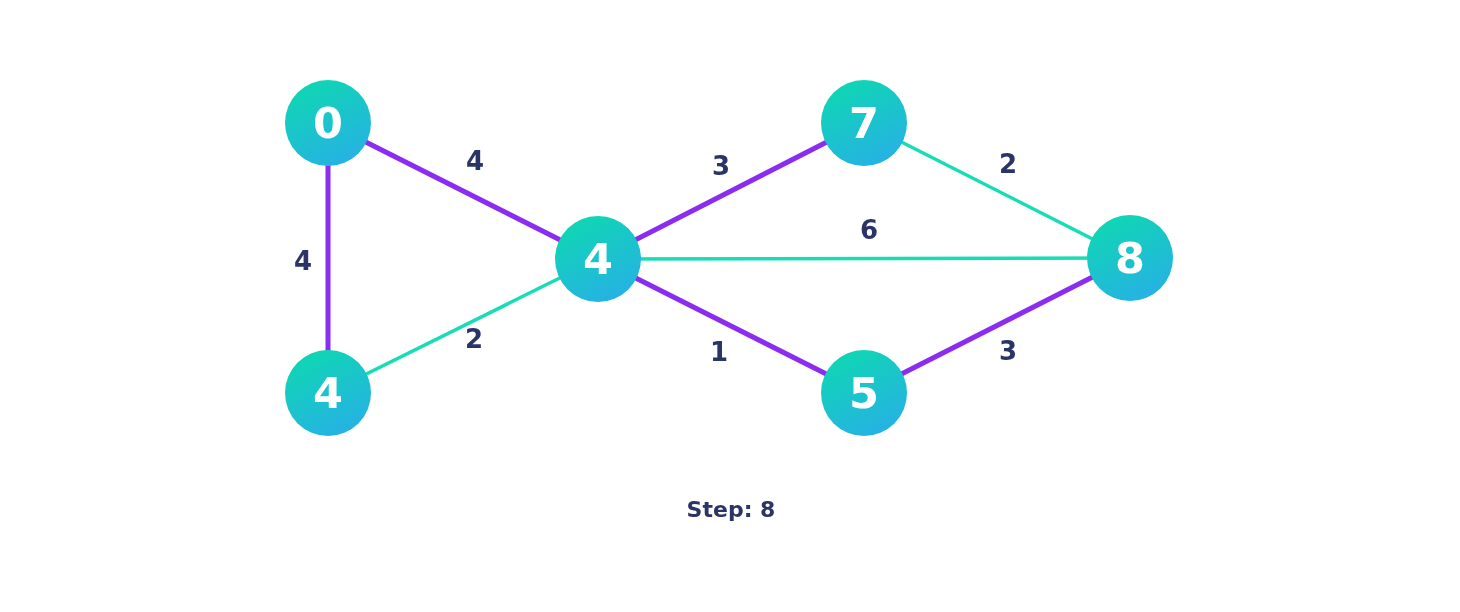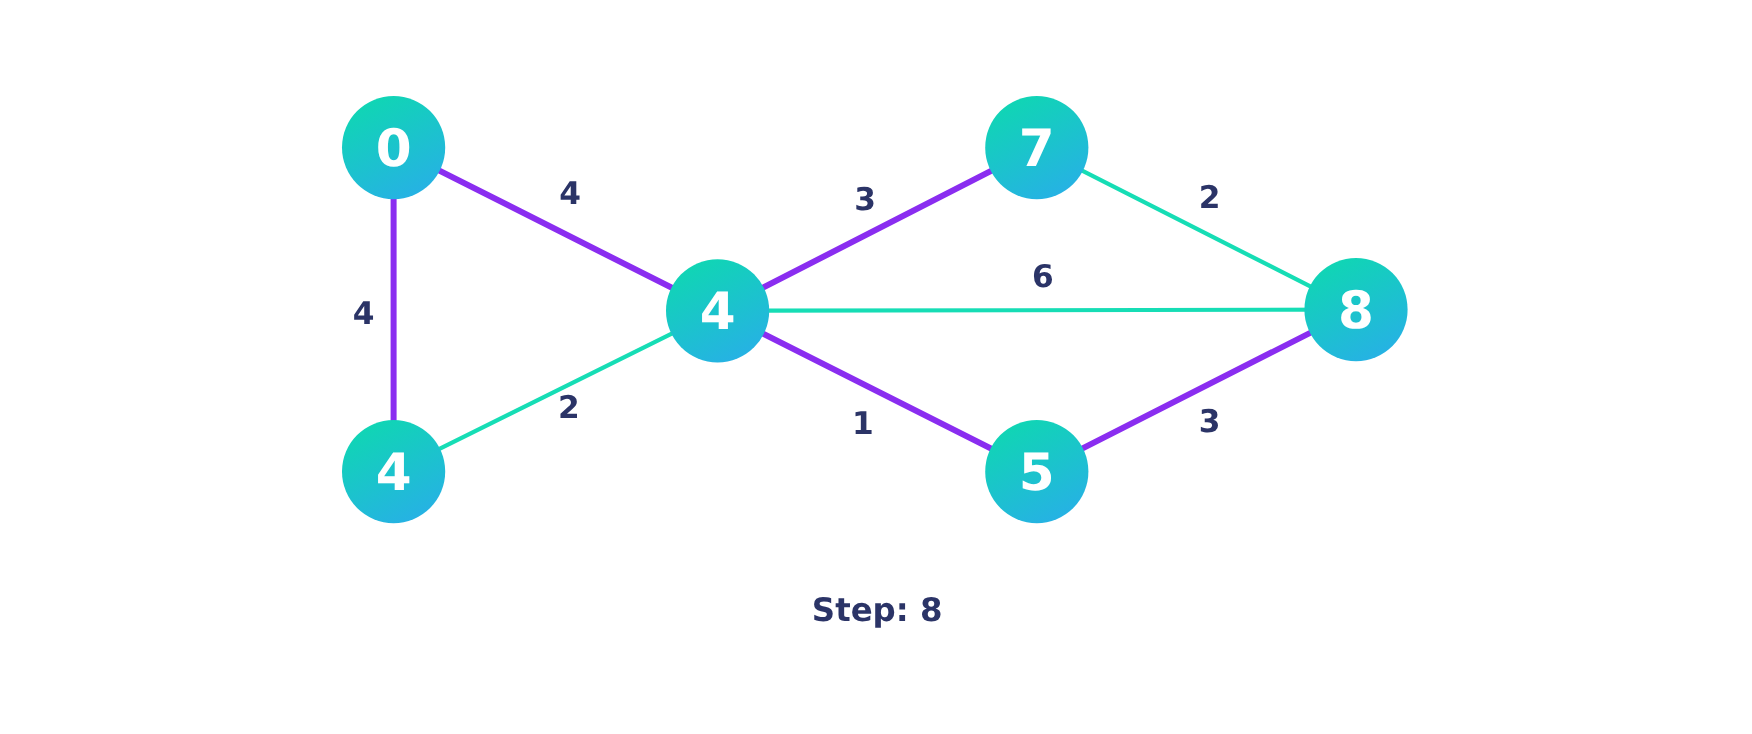--- a/index.html
+++ b/index.html
@@ -33,21 +33,21 @@
   .node-label {
     font-family: "DejaVu Sans", "Liberation Sans", sans-serif;
     font-size: 43px;
     font-weight: bold;
   }
   .step-label {
     position: absolute;
     left: 731px;
     top: 509px;
     transform: translate(-50%, -50%);
-    font-size: 27px;
+    font-size: 22px;
     font-weight: bold;
     color: #2b3467;
     white-space: nowrap;
   }
 </style>
 </head>
 <body>
 
 <div class="stage">
   <svg class="graph" width="1460" height="612" viewBox="0 0 1460 612">

